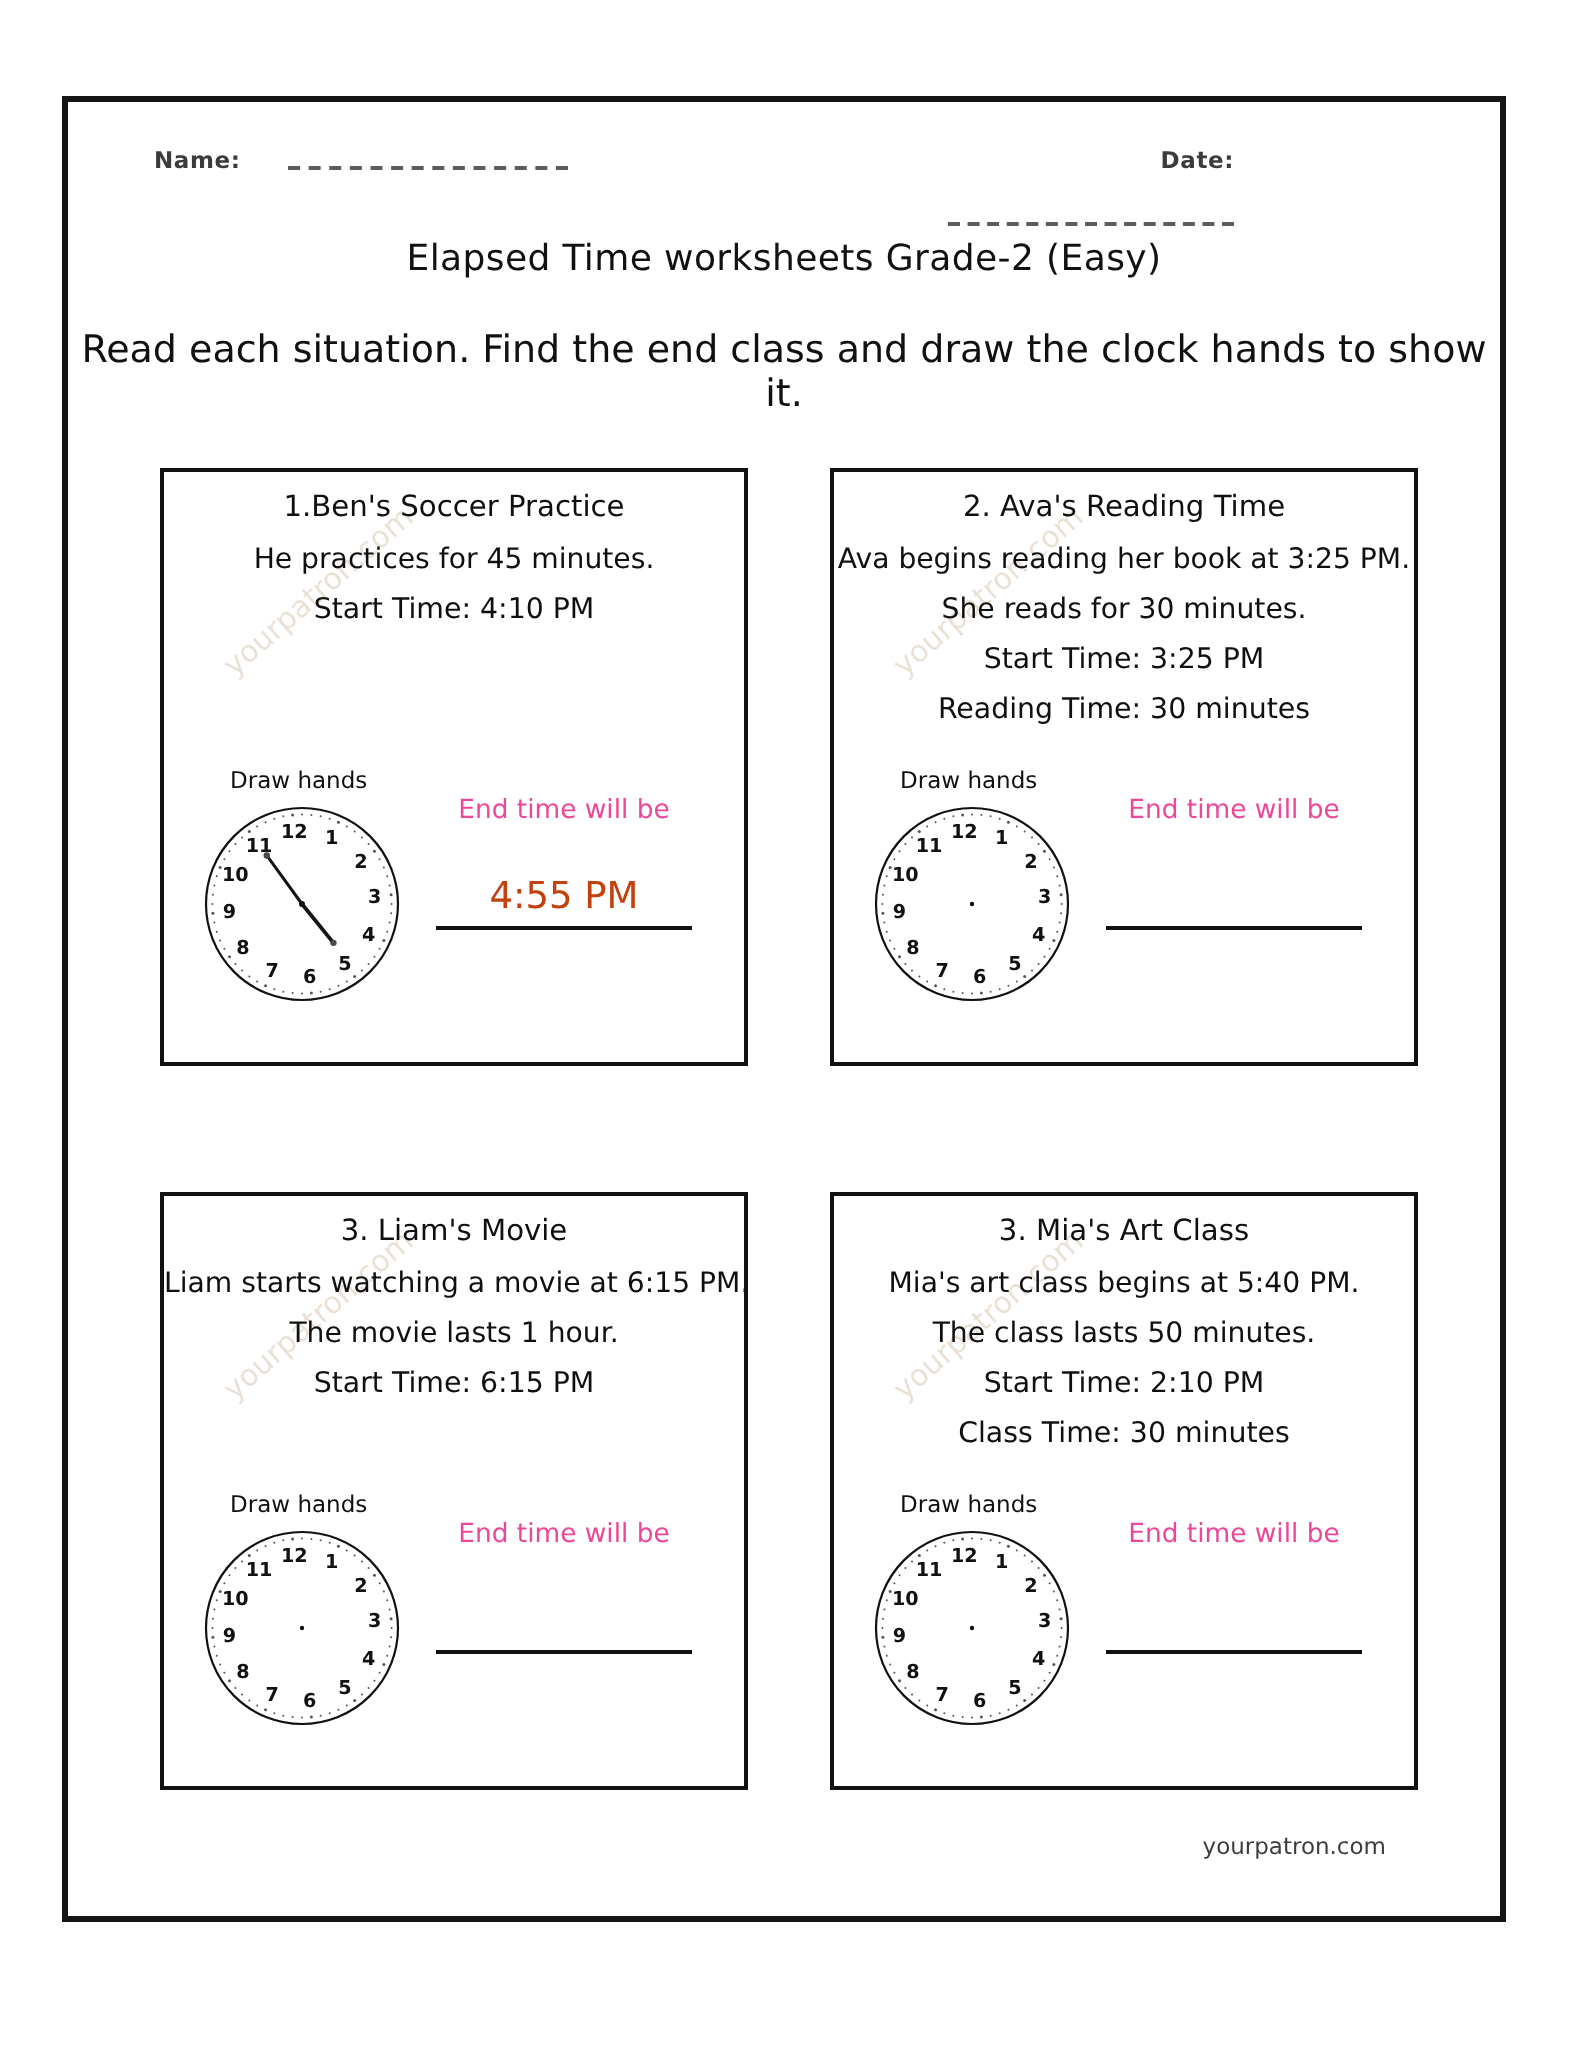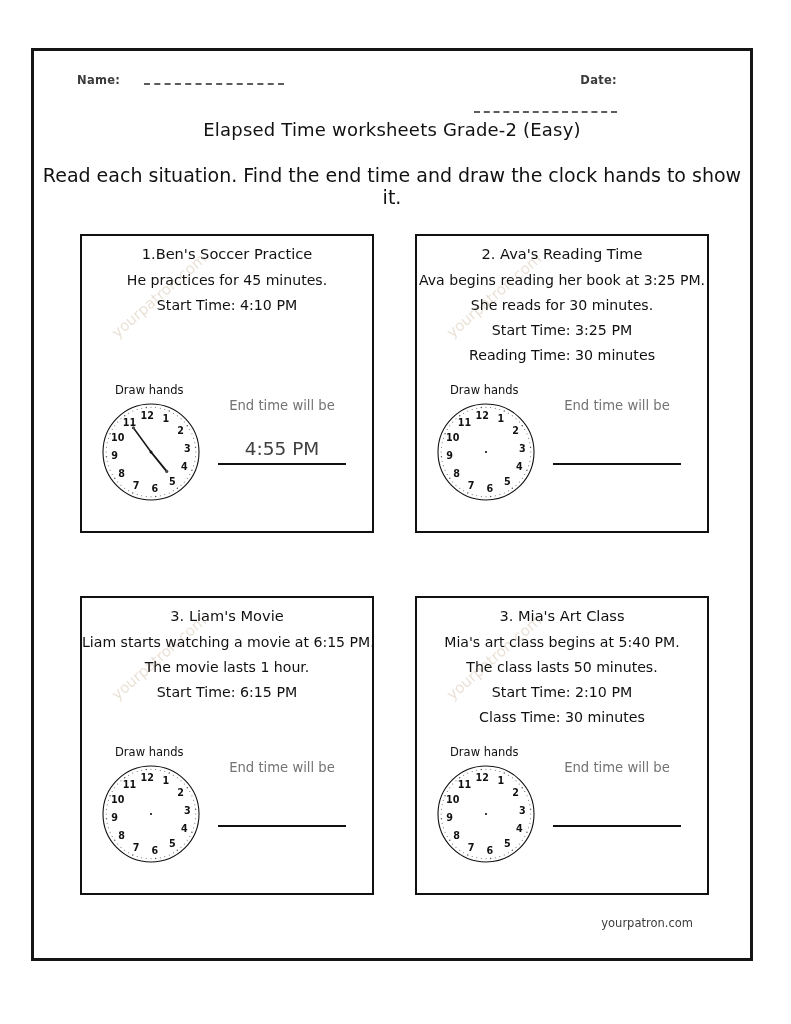--- a/index.html
+++ b/index.html
@@ -152,29 +152,29 @@
   .answer-block {
     position: absolute;
     right: 10px;
     top: 16px;
     width: 160px;
     text-align: center;
   }
   .answer-prompt {
     font-family: "DejaVu Sans", sans-serif;
     font-size: 13.2px;
-    color: #737373;
+    color: #ec4899;
     line-height: 1;
   }
   .answer-value {
     margin-top: 26px;
     height: 22px;
     font-family: "DejaVu Sans", sans-serif;
     font-size: 18.5px;
-    color: #404040;
+    color: #c2410c;
     line-height: 22px;
   }
   .answer-rule {
     margin: 3px auto 0 auto;
     width: 128px;
     height: 0;
     border-bottom: 2.4px solid #111111;
   }
 
   
@@ -213,21 +213,21 @@
       <span class="meta-label">Name:</span>
       <span class="meta-rule"></span>
     </div>
     <div class="meta-field" id="meta-date">
       <span class="meta-label">Date:</span>
       <span class="meta-rule"></span>
     </div>
   </div>
 
   <div id="worksheet-title">Elapsed Time worksheets Grade-2 (Easy)</div>
-  <div id="worksheet-instruction">Read each situation. Find the end time and draw the clock hands to show it.</div>
+  <div id="worksheet-instruction">Read each situation. Find the end class and draw the clock hands to show it.</div>
 
   <div id="problem-grid">
       <div class="grid-row">
         <div class="problem-card">
           <div class="card-watermark">yourpatron.com</div>
           <div class="card-text">
             <div class="card-line title-line">1.Ben's Soccer Practice</div>
             <div class="card-line story-line">He practices for 45 minutes.</div>
             <div class="card-line ">Start Time: 4:10 PM</div>
           </div>

